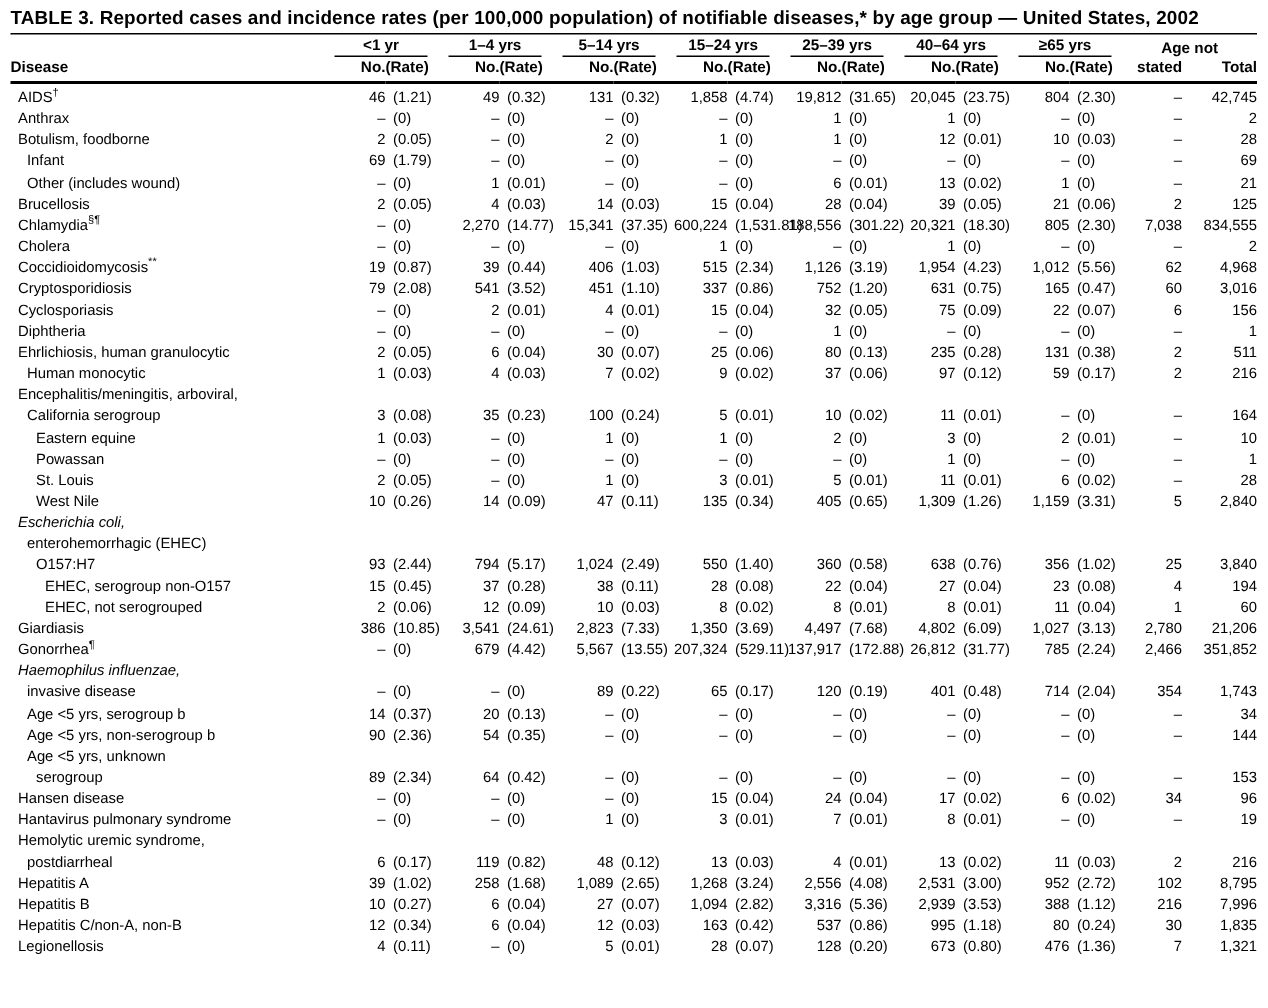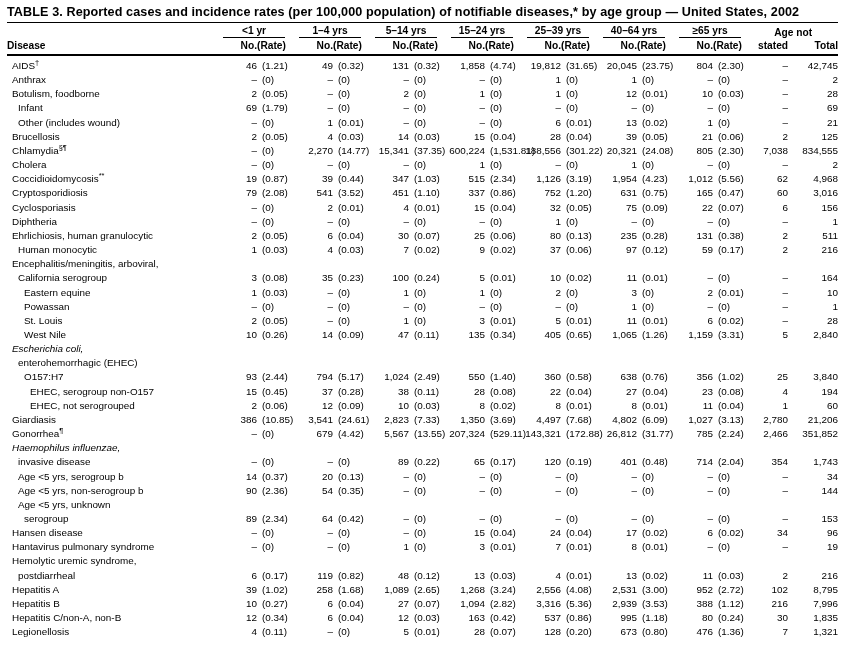--- a/index.html
+++ b/index.html
@@ -231,21 +231,21 @@
         <td class="rate">(0)</td>
         <td class="num">2,270</td>
         <td class="rate">(14.77)</td>
         <td class="num">15,341</td>
         <td class="rate">(37.35)</td>
         <td class="num">600,224</td>
         <td class="rate">(1,531.81)</td>
         <td class="num">188,556</td>
         <td class="rate">(301.22)</td>
         <td class="num">20,321</td>
-        <td class="rate">(24.08)</td>
+        <td class="rate">(18.30)</td>
         <td class="num">805</td>
         <td class="rate">(2.30)</td>
         <td class="ans">7,038</td>
         <td class="tot">834,555</td>
       </tr>
       <tr>
         <td class="label" style="padding-left: 5px;">Cholera</td>
         <td class="num">–</td>
         <td class="rate">(0)</td>
         <td class="num">–</td>
@@ -262,21 +262,21 @@
         <td class="rate">(0)</td>
         <td class="ans">–</td>
         <td class="tot">2</td>
       </tr>
       <tr>
         <td class="label" style="padding-left: 5px;">Coccidioidomycosis<sup>**</sup></td>
         <td class="num">19</td>
         <td class="rate">(0.87)</td>
         <td class="num">39</td>
         <td class="rate">(0.44)</td>
-        <td class="num">347</td>
+        <td class="num">406</td>
         <td class="rate">(1.03)</td>
         <td class="num">515</td>
         <td class="rate">(2.34)</td>
         <td class="num">1,126</td>
         <td class="rate">(3.19)</td>
         <td class="num">1,954</td>
         <td class="rate">(4.23)</td>
         <td class="num">1,012</td>
         <td class="rate">(5.56)</td>
         <td class="ans">62</td>
@@ -462,21 +462,21 @@
         <td class="num">10</td>
         <td class="rate">(0.26)</td>
         <td class="num">14</td>
         <td class="rate">(0.09)</td>
         <td class="num">47</td>
         <td class="rate">(0.11)</td>
         <td class="num">135</td>
         <td class="rate">(0.34)</td>
         <td class="num">405</td>
         <td class="rate">(0.65)</td>
-        <td class="num">1,065</td>
+        <td class="num">1,309</td>
         <td class="rate">(1.26)</td>
         <td class="num">1,159</td>
         <td class="rate">(3.31)</td>
         <td class="ans">5</td>
         <td class="tot">2,840</td>
       </tr>
       <tr>
         <td class="label italic" style="padding-left: 5px;">Escherichia coli,</td>
         <td colspan="16"></td>
       </tr>
@@ -563,21 +563,21 @@
       <tr>
         <td class="label" style="padding-left: 5px;">Gonorrhea<sup>¶</sup></td>
         <td class="num">–</td>
         <td class="rate">(0)</td>
         <td class="num">679</td>
         <td class="rate">(4.42)</td>
         <td class="num">5,567</td>
         <td class="rate">(13.55)</td>
         <td class="num">207,324</td>
         <td class="rate">(529.11)</td>
-        <td class="num">143,321</td>
+        <td class="num">137,917</td>
         <td class="rate">(172.88)</td>
         <td class="num">26,812</td>
         <td class="rate">(31.77)</td>
         <td class="num">785</td>
         <td class="rate">(2.24)</td>
         <td class="ans">2,466</td>
         <td class="tot">351,852</td>
       </tr>
       <tr>
         <td class="label italic" style="padding-left: 5px;">Haemophilus influenzae,</td>

